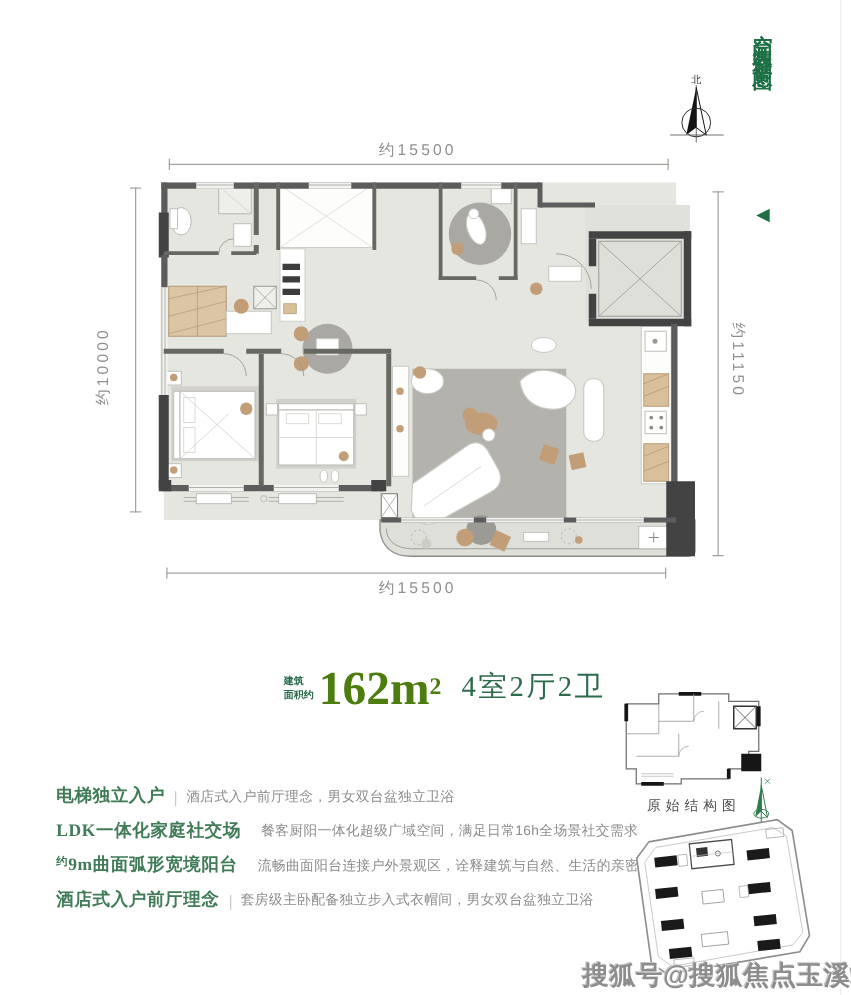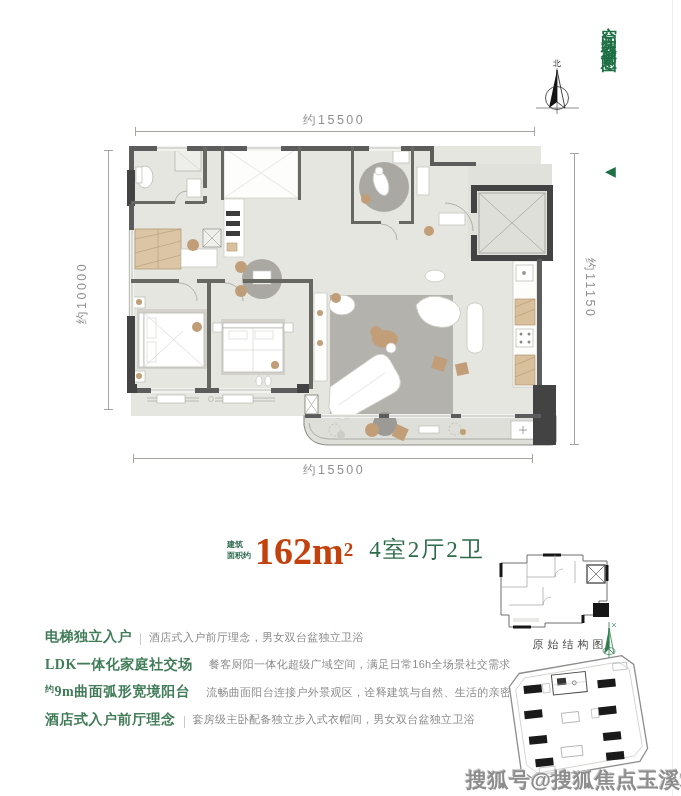--- a/index.html
+++ b/index.html
@@ -11,21 +11,21 @@
   .dim-line{background:#a5a5a0;}
   .tick{background:#a5a5a0;}
   
   .side-title{writing-mode:vertical-rl;text-orientation:upright;font-size:16px;font-weight:700;
               color:#1d6f44;letter-spacing:5px;line-height:1;}
   .side-arrow{font-size:14px;color:#1d6f44;line-height:1;}
   
   .title-row{display:flex;align-items:flex-end;}
   .area-prefix{font-size:8px;line-height:1.3;color:#2b6a4b;font-weight:700;margin-right:4px;padding-bottom:7px;
                font-family:"Liberation Serif",serif;}
-  .area-num{font-family:"Liberation Serif","DejaVu Serif",serif;font-weight:700;font-size:38px;line-height:.9;color:#c2410c;}
+  .area-num{font-family:"Liberation Serif","DejaVu Serif",serif;font-weight:700;font-size:38px;line-height:.9;color:#4d7c0f;}
   .area-num sup{font-size:19px;vertical-align:8px;}
   .area-rooms{font-family:"Liberation Serif",serif;font-weight:400;font-size:23px;color:#2d6b4c;
               letter-spacing:2px;margin-left:16px;padding-bottom:3px;}
   
   .features{position:absolute;left:45px;top:628px;width:450px;}
   .frow{display:flex;align-items:center;margin-bottom:9.5px;white-space:nowrap;}
   .flabel{font-size:14px;font-weight:700;color:#417c58;font-family:"Liberation Serif",serif;letter-spacing:.5px;}
   .fsup{font-size:9px;font-weight:700;color:#417c58;vertical-align:4px;}
   .fdiv{display:inline-block;width:1px;height:12px;background:#c9c9c9;margin:0 8px;transform:translateY(2px);}
   .fdesc{font-size:11px;color:#8c8c8c;letter-spacing:.3px;}
@@ -323,21 +323,21 @@
     <line x1="68" y1="12" x2="68" y2="34" stroke="#a0a0a0" stroke-width="0.7"></line>
     <line x1="40" y1="34" x2="68" y2="34" stroke="#a0a0a0" stroke-width="0.7"></line>
     <line x1="56" y1="44" x2="56" y2="62" stroke="#a0a0a0" stroke-width="0.7"></line>
     <line x1="22" y1="62" x2="56" y2="62" stroke="#a0a0a0" stroke-width="0.7"></line>
     <line x1="88" y1="18" x2="88" y2="40" stroke="#a0a0a0" stroke-width="0.7"></line>
     <path d="M68,34 A8,8 0 0 1 76,26" fill="none" stroke="#a0a0a0" stroke-width="0.6"></path>
     <path d="M56,62 A8,8 0 0 1 64,54" fill="none" stroke="#a0a0a0" stroke-width="0.6"></path>
     <line x1="26" y1="76" x2="52" y2="76" stroke="#b5b5b0" stroke-width="0.6"></line>
     <line x1="26" y1="78" x2="52" y2="78" stroke="#b5b5b0" stroke-width="0.6"></line>
   </svg>
-  <div class="abs mini-caption" style="left:510px;top:637px;">原始结构图</div>
+  <div class="abs mini-caption" style="left:495px;top:637px;">原始结构图</div>
   <svg class="abs" style="left:598px;top:620px;" width="22" height="44" viewBox="0 0 22 44">
     <line x1="11" y1="2" x2="11" y2="40" stroke="#2e7d4e" stroke-width="0.8"></line>
     <polygon points="11,8 6,34 11,29" fill="#2e7d4e"></polygon>
     <polygon points="11,8 16,34 11,29" fill="none" stroke="#2e7d4e" stroke-width="0.8"></polygon>
     <ellipse cx="11" cy="31" rx="6" ry="3.5" fill="none" stroke="#2e7d4e" stroke-width="0.7"></ellipse>
     <line x1="14" y1="3" x2="18" y2="7" stroke="#2e7d4e" stroke-width="0.6"></line>
     <line x1="18" y1="3" x2="14" y2="7" stroke="#2e7d4e" stroke-width="0.6"></line>
   </svg>
 
   <svg class="abs" style="left:498px;top:656px;transform:rotate(-6deg);" width="152" height="124" viewBox="0 0 152 124">

